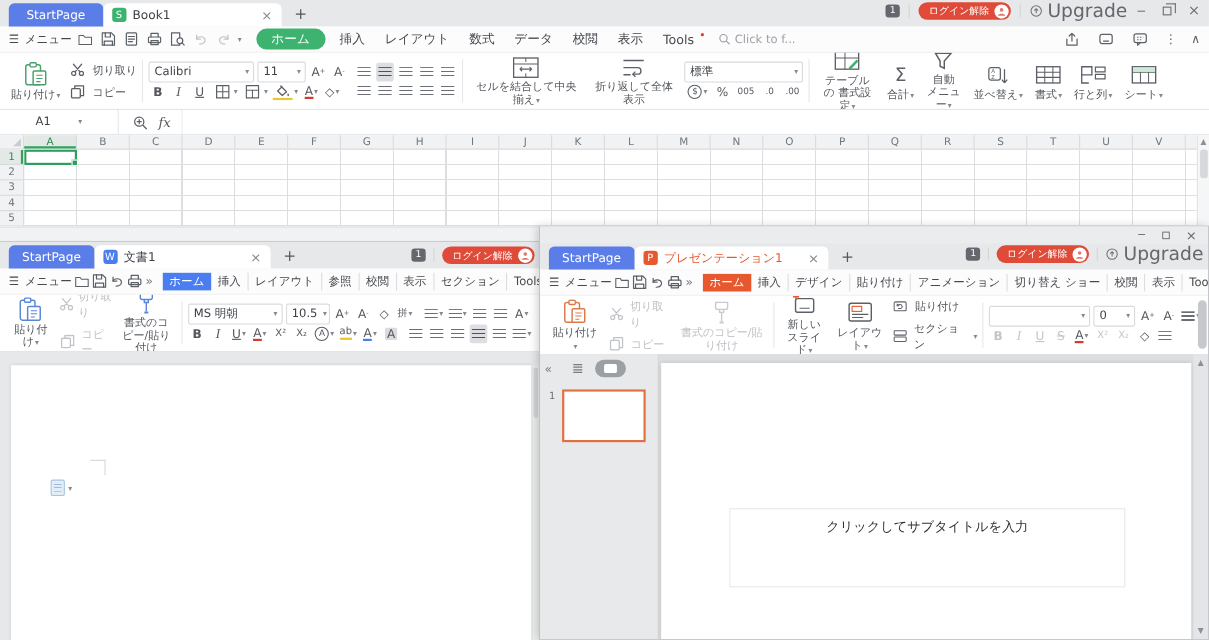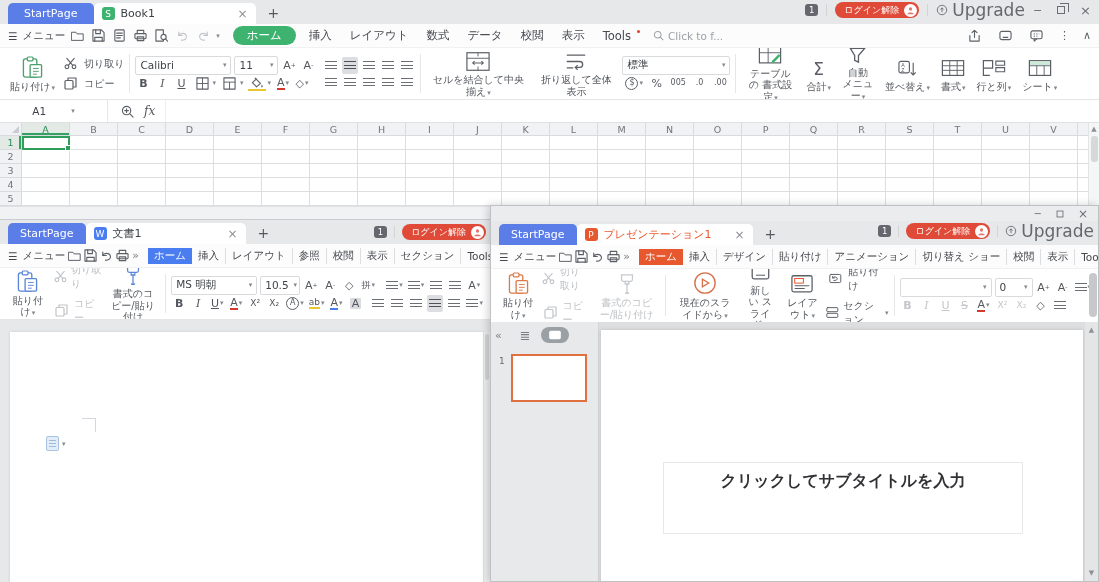--- a/index.html
+++ b/index.html
@@ -109,21 +109,21 @@
 .panel-hd{display:flex;align-items:center;height:26px;padding:0 4px;gap:10px;color:#7a7e83}
 .pv-pill{width:28px;height:16px;border-radius:8px;background:#9ba0a5;display:flex;align-items:center;justify-content:center}
 .pv-pill svg{width:14px;height:10px}
 .thumb{position:absolute;left:20px;top:32px;width:76px;height:48px;background:#fff;border:2px solid #e0703f}
 .thumb-num{position:absolute;left:8px;top:34px;font-size:9px;color:#6a6d72}
 .pp-canvas{position:absolute;left:108px;top:0;right:13px;bottom:0;background:#dddee0}
 .slide{position:absolute;left:2px;top:8px;right:2px;bottom:-4px;background:#fff;box-shadow:0 0 4px rgba(0,0,0,.15)}
 .ph-title{position:absolute;left:62px;right:60px;top:40px;height:92px;border:1px solid #e7e8ea;display:flex;align-items:flex-end;justify-content:center;padding-bottom:4px}
 .ph-title .t{font-size:29px;color:#2b2c2e;letter-spacing:1px;white-space:nowrap}
 .ph-sub{position:absolute;left:62px;right:60px;top:132px;height:72px;border:1px solid #e7e8ea;display:flex;justify-content:center;padding-top:8px}
-.ph-sub .t{font-size:16px;font-weight:700;color:#303134;white-space:nowrap}
+.ph-sub .t{font-size:12px;font-weight:400;color:#303134;white-space:nowrap}
 .pp-scroll{position:absolute;right:0;top:0;width:13px;bottom:0;background:#e4e5e7;display:flex;flex-direction:column;align-items:center;font-size:7px;color:#8d9196;padding:4px 0}
 .pp-scroll .dn{margin-top:auto}
 .tb-scrollstrip{position:absolute;right:1px;top:4px;width:8px;height:44px;background:#c6c8cb;border-radius:4px}
 svg{display:block}
 </style>
 </head>
 <body>
 
 <div class="win" id="win-ss">
   <div class="tabbar">
@@ -903,29 +903,20 @@
         <span class="bi">
           <svg viewBox="0 0 22 24" width="20" height="22">
             <path d="M5 2h12v5a2 2 0 01-2 2H7a2 2 0 01-2-2z" fill="none" stroke="currentColor" stroke-width="1.4"></path>
             <path d="M9 9v3h4v-3M11 12v9" fill="none" stroke="currentColor" stroke-width="1.4"></path>
             <path d="M9 21h4v2H9z" fill="currentColor"></path>
           </svg>
         </span>
         <span>書式のコピー/貼り付け</span>
       </div>
     <div class="vsep"></div>
-    <div class="big" style="width:86px">
-        <span class="bi" style="color:#d8714a">
-          <svg viewBox="0 0 26 26" width="24" height="24">
-            <circle cx="13" cy="13" r="11" fill="none" stroke="currentColor" stroke-width="1.5"></circle>
-            <path d="M10.2 8.8v8.4l6.8-4.2z" fill="none" stroke="currentColor" stroke-width="1.4"></path>
-          </svg>
-        </span>
-        <span><span>現在のスライドから</span><span class="car">▾</span></span>
-      </div>
     <div class="big" style="width:46px">
         <span class="bi">
           <svg viewBox="0 0 26 24" width="24" height="22">
             <rect x="4.5" y="6" width="18" height="13.5" rx="2" fill="none" stroke="currentColor" stroke-width="1.4"></rect>
             <path d="M8.5 15.5h10" stroke="currentColor" stroke-width="1.1"></path>
             <path d="M5 1v6M2 4h6" stroke="#e8582e" stroke-width="1.5"></path>
           </svg>
         </span>
         <span><span>新しい スライド</span><span class="car">▾</span></span>
       </div>

